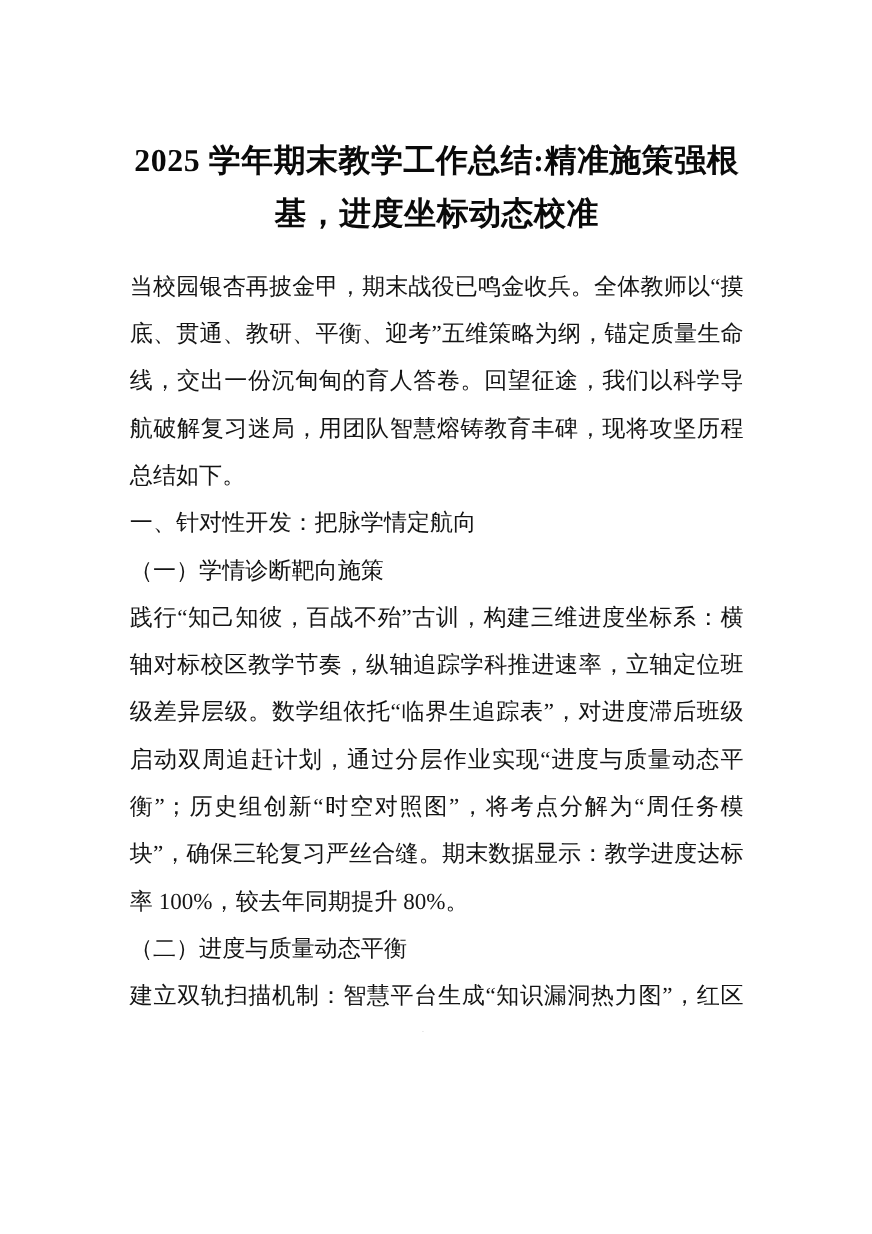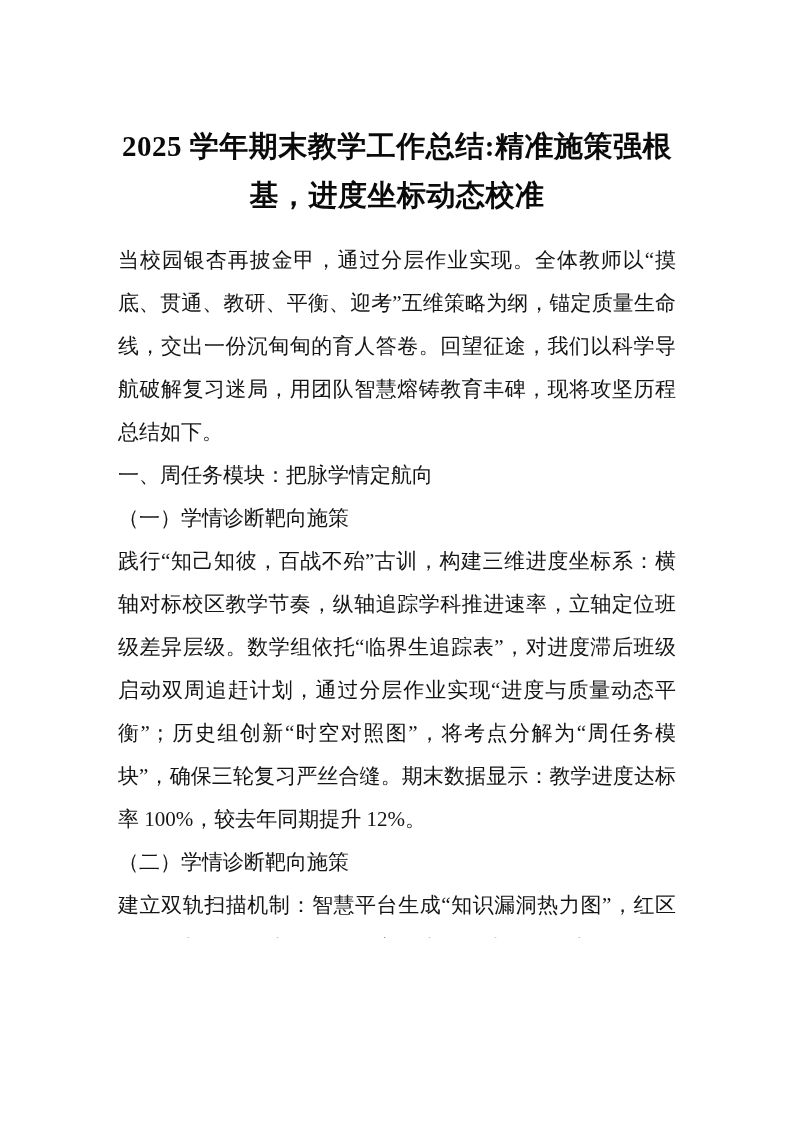--- a/index.html
+++ b/index.html
@@ -48,22 +48,22 @@
 
 <div class="page">
   <div class="content">
 
     <div class="doc-title">
       <div>2025 学年期末教学工作总结:精准施策强根</div>
       <div>基，进度坐标动态校准</div>
     </div>
 
     <div class="doc-body">
-      <p class="para">当校园银杏再披金甲，通过分层作业实现。全体教师以“摸底、贯通、教研、平衡、迎考”五维策略为纲，锚定质量生命线，交出一份沉甸甸的育人答卷。回望征途，我们以科学导航破解复习迷局，用团队智慧熔铸教育丰碑，现将攻坚历程总结如下。</p>
-      <p class="para">一、周任务模块：把脉学情定航向</p>
+      <p class="para">当校园银杏再披金甲，期末战役已鸣金收兵。全体教师以“摸底、贯通、教研、平衡、迎考”五维策略为纲，锚定质量生命线，交出一份沉甸甸的育人答卷。回望征途，我们以科学导航破解复习迷局，用团队智慧熔铸教育丰碑，现将攻坚历程总结如下。</p>
+      <p class="para">一、针对性开发：把脉学情定航向</p>
       <p class="para">（一）学情诊断靶向施策</p>
-      <p class="para">践行“知己知彼，百战不殆”古训，构建三维进度坐标系：横轴对标校区教学节奏，纵轴追踪学科推进速率，立轴定位班级差异层级。数学组依托“临界生追踪表”，对进度滞后班级启动双周追赶计划，通过分层作业实现“进度与质量动态平衡”；历史组创新“时空对照图”，将考点分解为“周任务模块”，确保三轮复习严丝合缝。期末数据显示：教学进度达标率 100%，较去年同期提升 12%。</p>
-      <p class="para">（二）学情诊断靶向施策</p>
+      <p class="para">践行“知己知彼，百战不殆”古训，构建三维进度坐标系：横轴对标校区教学节奏，纵轴追踪学科推进速率，立轴定位班级差异层级。数学组依托“临界生追踪表”，对进度滞后班级启动双周追赶计划，通过分层作业实现“进度与质量动态平衡”；历史组创新“时空对照图”，将考点分解为“周任务模块”，确保三轮复习严丝合缝。期末数据显示：教学进度达标率 100%，较去年同期提升 80%。</p>
+      <p class="para">（二）进度与质量动态平衡</p>
       <p class="para">建立双轨扫描机制：智慧平台生成“知识漏洞热力图”，红区聚焦数与代数、电路分析等高频失分板块；错题本溯源行动锁定“知识性盲区占 45%、方法性缺陷占 38%、习惯性失误占 17%”。英语组“听力声纹分析仪”精准捕捉连读弱化现象，针对性开发《中考连读强化 30 练》；物理组“错题变形题库”将浮力计算错误率从 32%压降至 15%。实践证明：精准定位方能有的放矢。</p>
     </div>
 
   </div>
 </div>
 
 </body></html>

